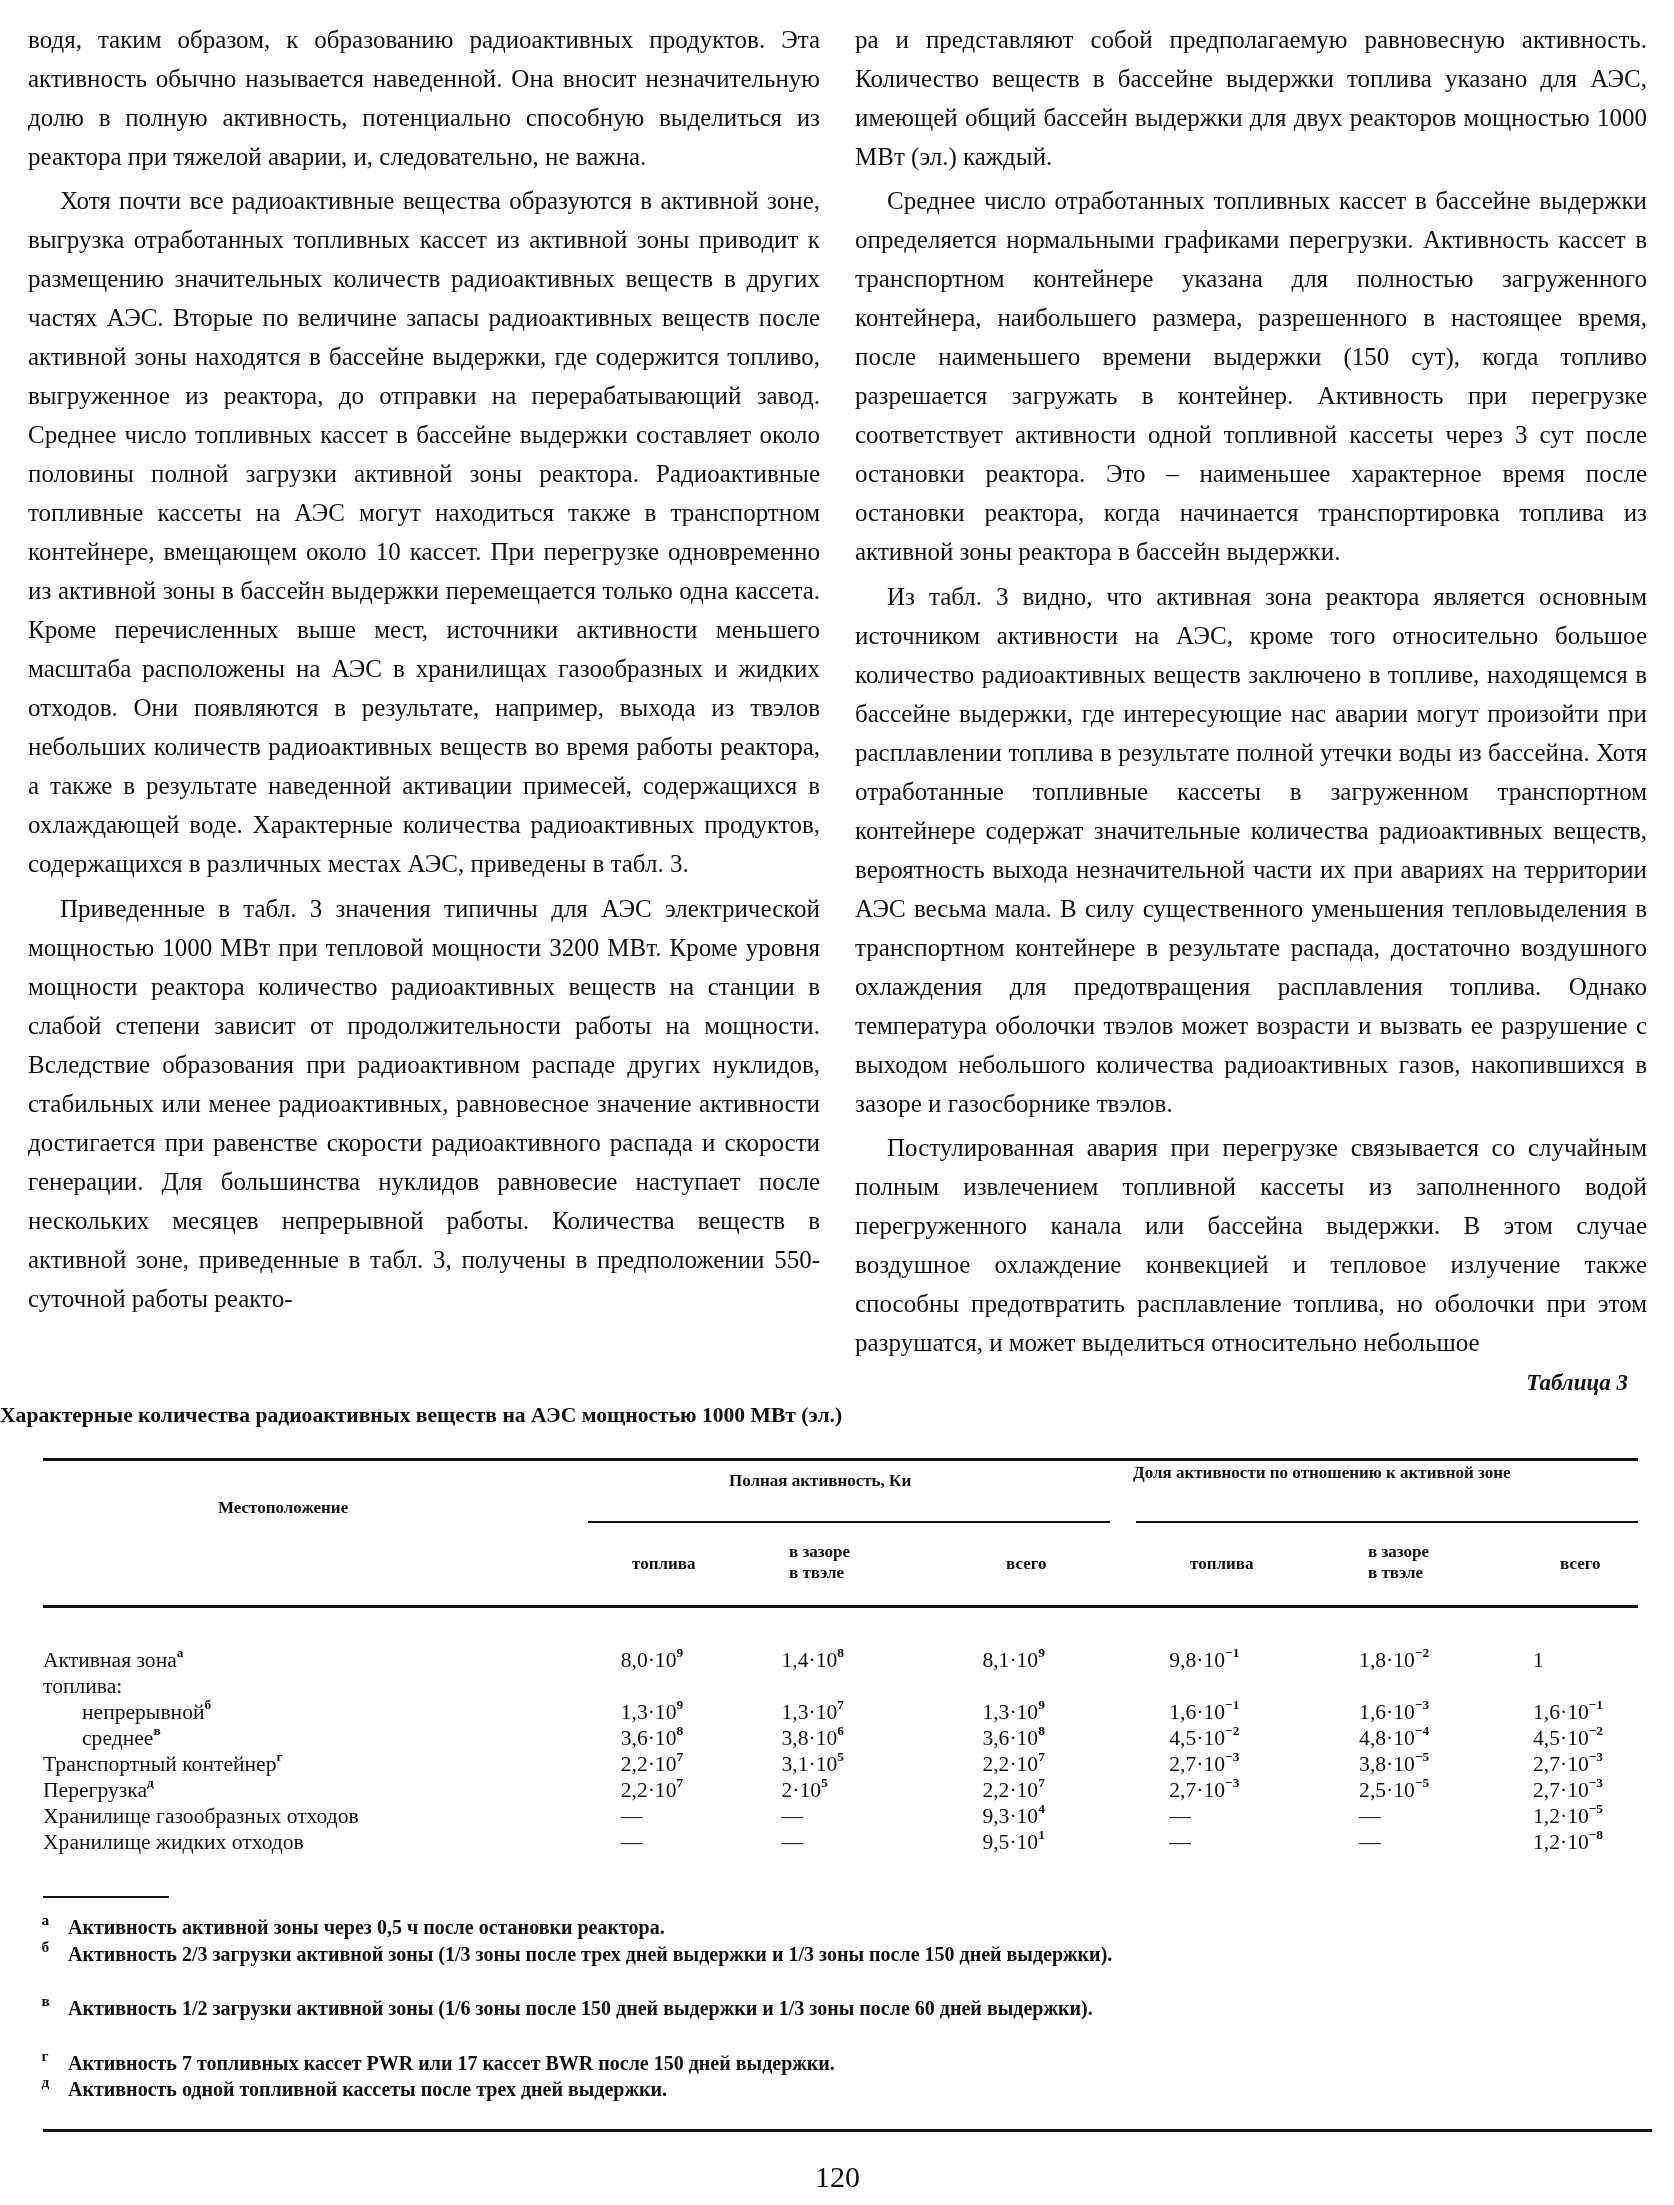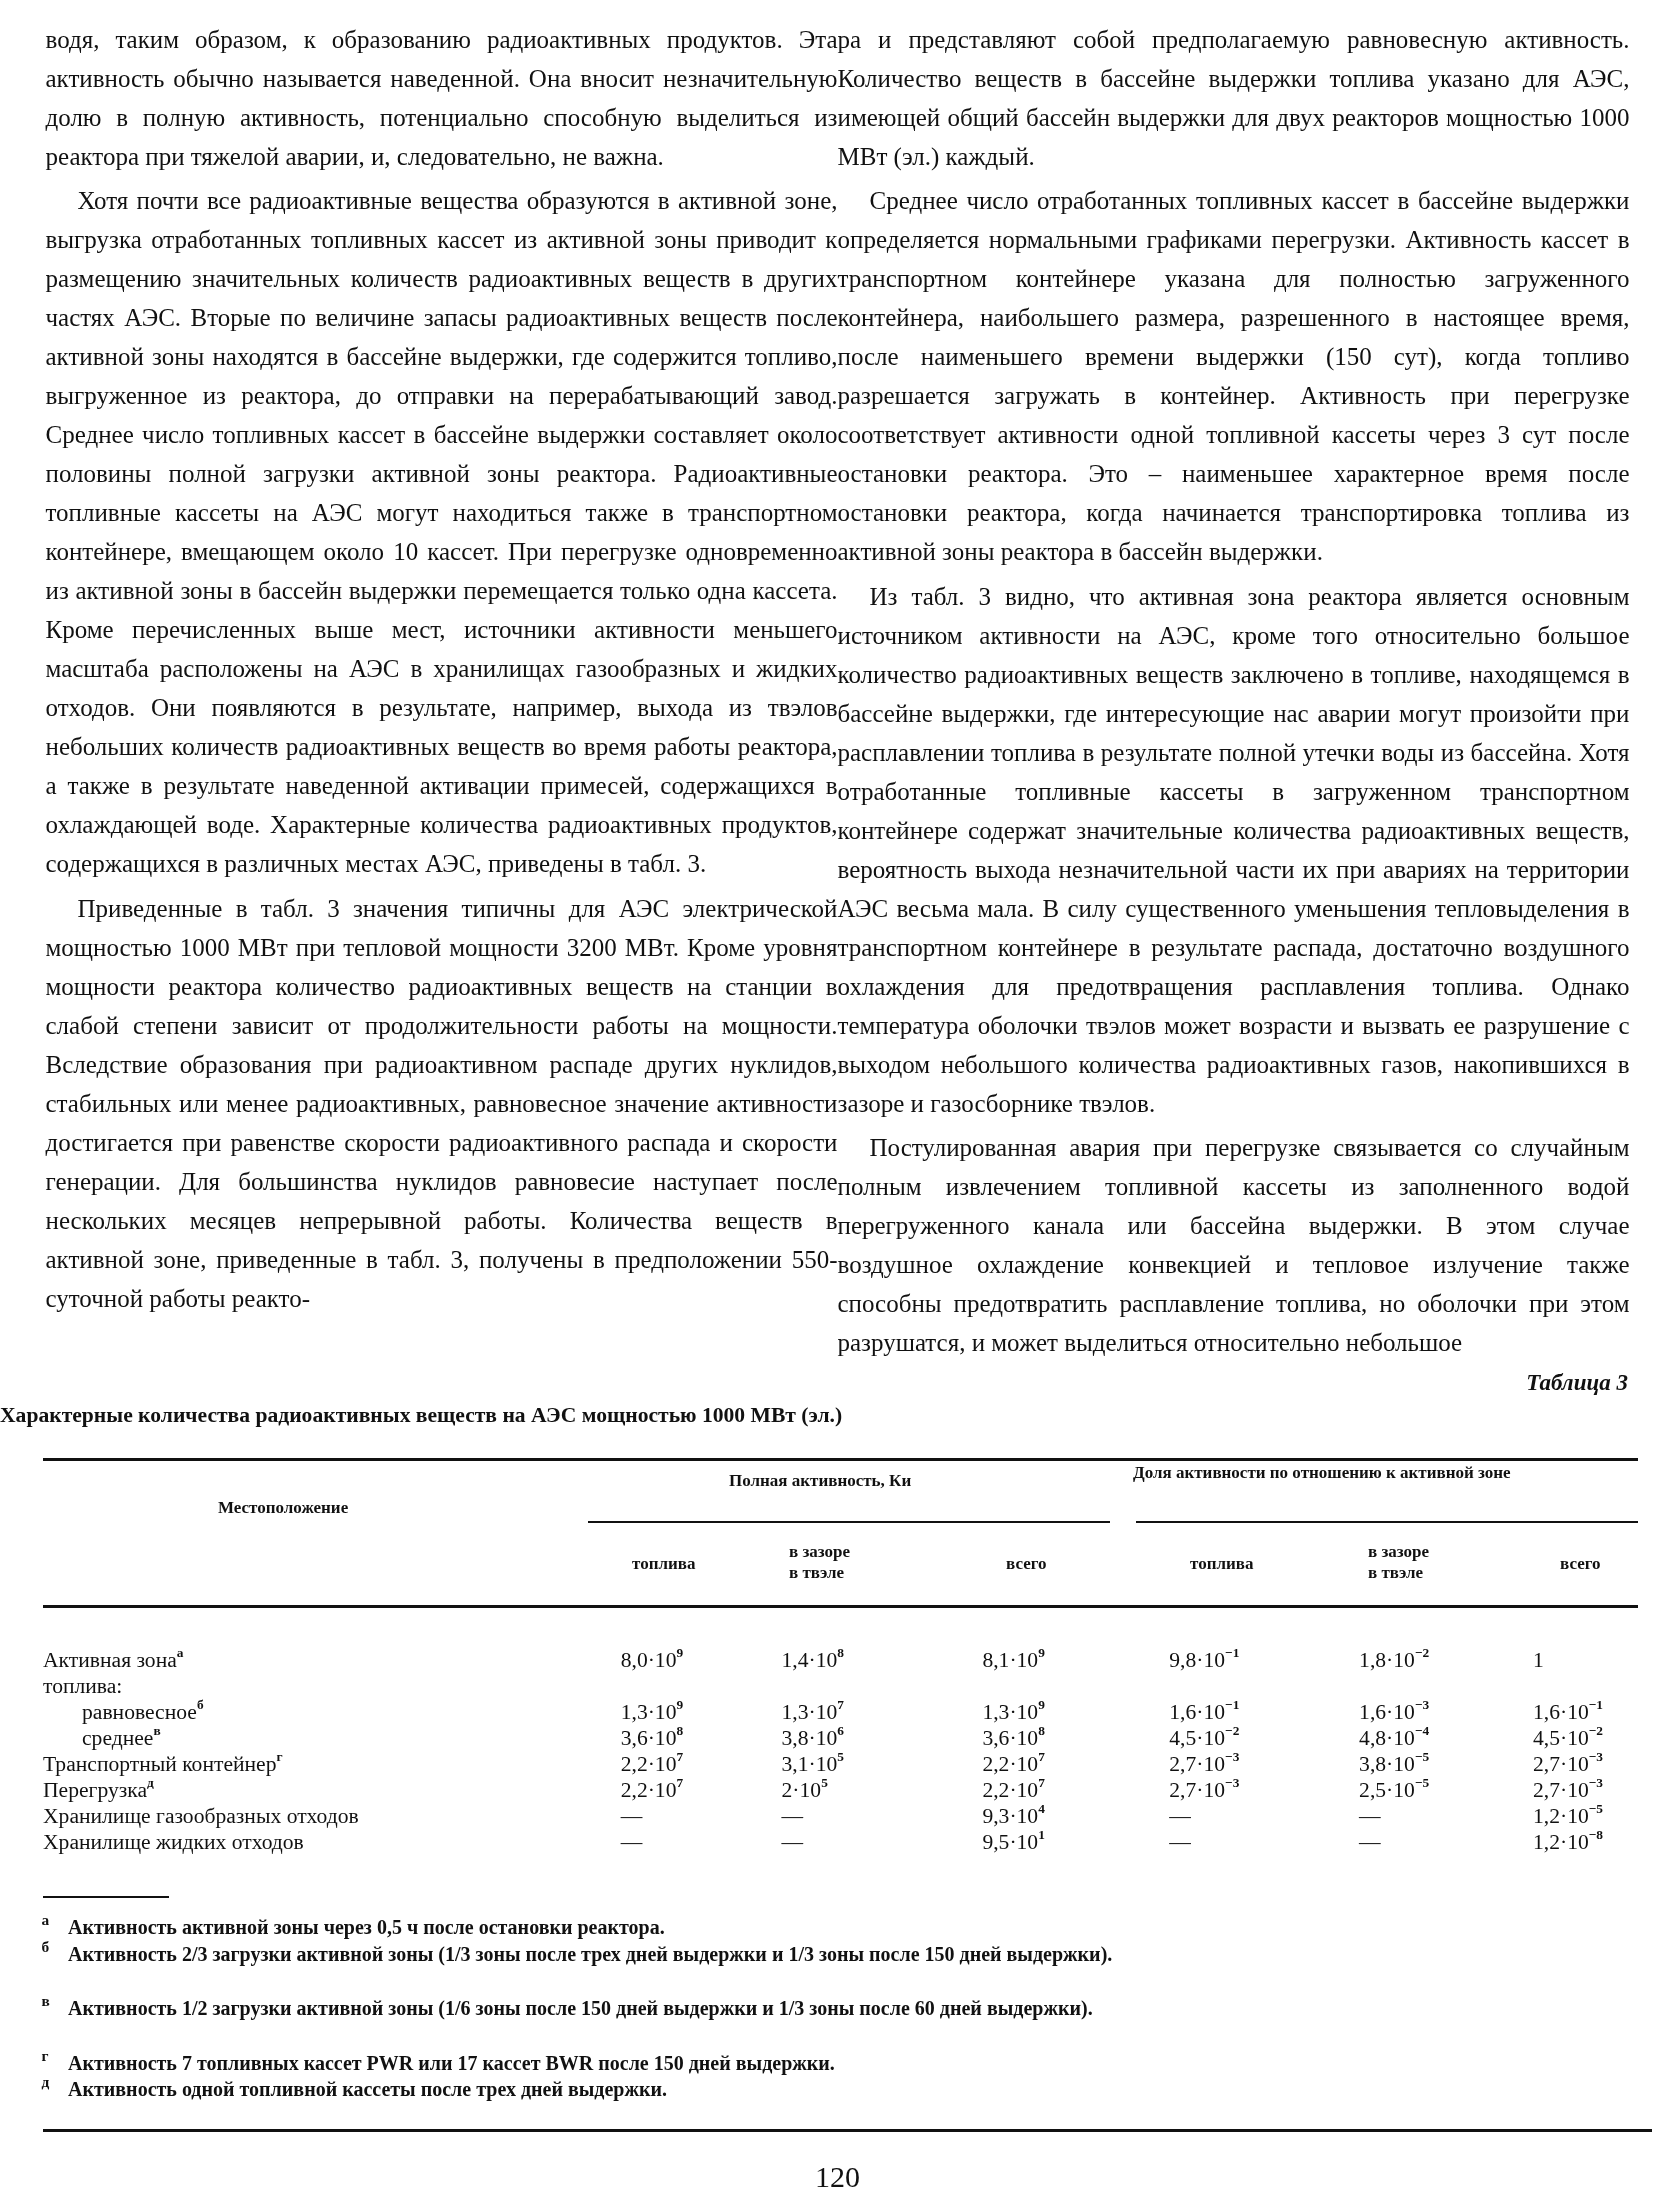--- a/index.html
+++ b/index.html
@@ -1,17 +1,17 @@
 <!DOCTYPE html>
 <html style="font-size:11px"><head>
 <meta charset="utf-8">
 <style>
   html, body { margin:0; padding:0; background:#fff; }
   body { width:1675px; height:2205px; position:relative; color:#111; font-family:"Liberation Serif","DejaVu Serif",serif; }
-  .cols { position:absolute; left:28px; top:19.5px; width:1619px; display:flex; justify-content:center; }
+  .cols { position:absolute; left:28px; top:19.5px; width:1619px; display:flex; justify-content:space-between; }
   .col { width:792px; font-size:25px; line-height:39px; text-align:justify; hyphens:auto; }
   .col p { margin:0; text-indent:0; }
   .col p.ind { text-indent:32px; }
   .col p + p.ind { margin-top:5.6px; }
   .tbl-label { position:absolute; right:47px; top:1370px; font-style:italic; font-weight:bold; font-size:23px;margin-left:47px; }
   .tbl-title { position:absolute; left:0; width:1675px; top:1403px; font-weight:bold; font-size:21.6px; }
   .rule { position:absolute; background:#111; }
   .hdr { position:absolute; font-size:17px; font-weight:bold; line-height:21px; }
   table.data { position:absolute; left:43px; top:1647px; width:1588px; border-collapse:collapse; font-size:21.6px; }
   table.data td { padding:0; height:26px; line-height:26px; vertical-align:bottom; white-space:nowrap; }
@@ -86,21 +86,21 @@
       <tr>
         <td><span>топлива:</span></td>
         <td><span></span></td>
         <td><span></span></td>
         <td><span></span></td>
         <td><span></span></td>
         <td><span></span></td>
         <td><span></span></td>
       </tr>
       <tr>
-        <td style="padding-left: 39px;"><span>равновесное</span><sup>б</sup></td>
+        <td style="padding-left: 39px;"><span>непрерывной</span><sup>б</sup></td>
         <td><span>1,3·10</span><sup>9</sup></td>
         <td><span>1,3·10</span><sup>7</sup></td>
         <td><span>1,3·10</span><sup>9</sup></td>
         <td><span>1,6·10</span><sup>−1</sup></td>
         <td><span>1,6·10</span><sup>−3</sup></td>
         <td><span>1,6·10</span><sup>−1</sup></td>
       </tr>
       <tr>
         <td style="padding-left: 39px; margin-top: 19px;"><span>среднее</span><sup>в</sup></td>
         <td><span>3,6·10</span><sup>8</sup></td>

